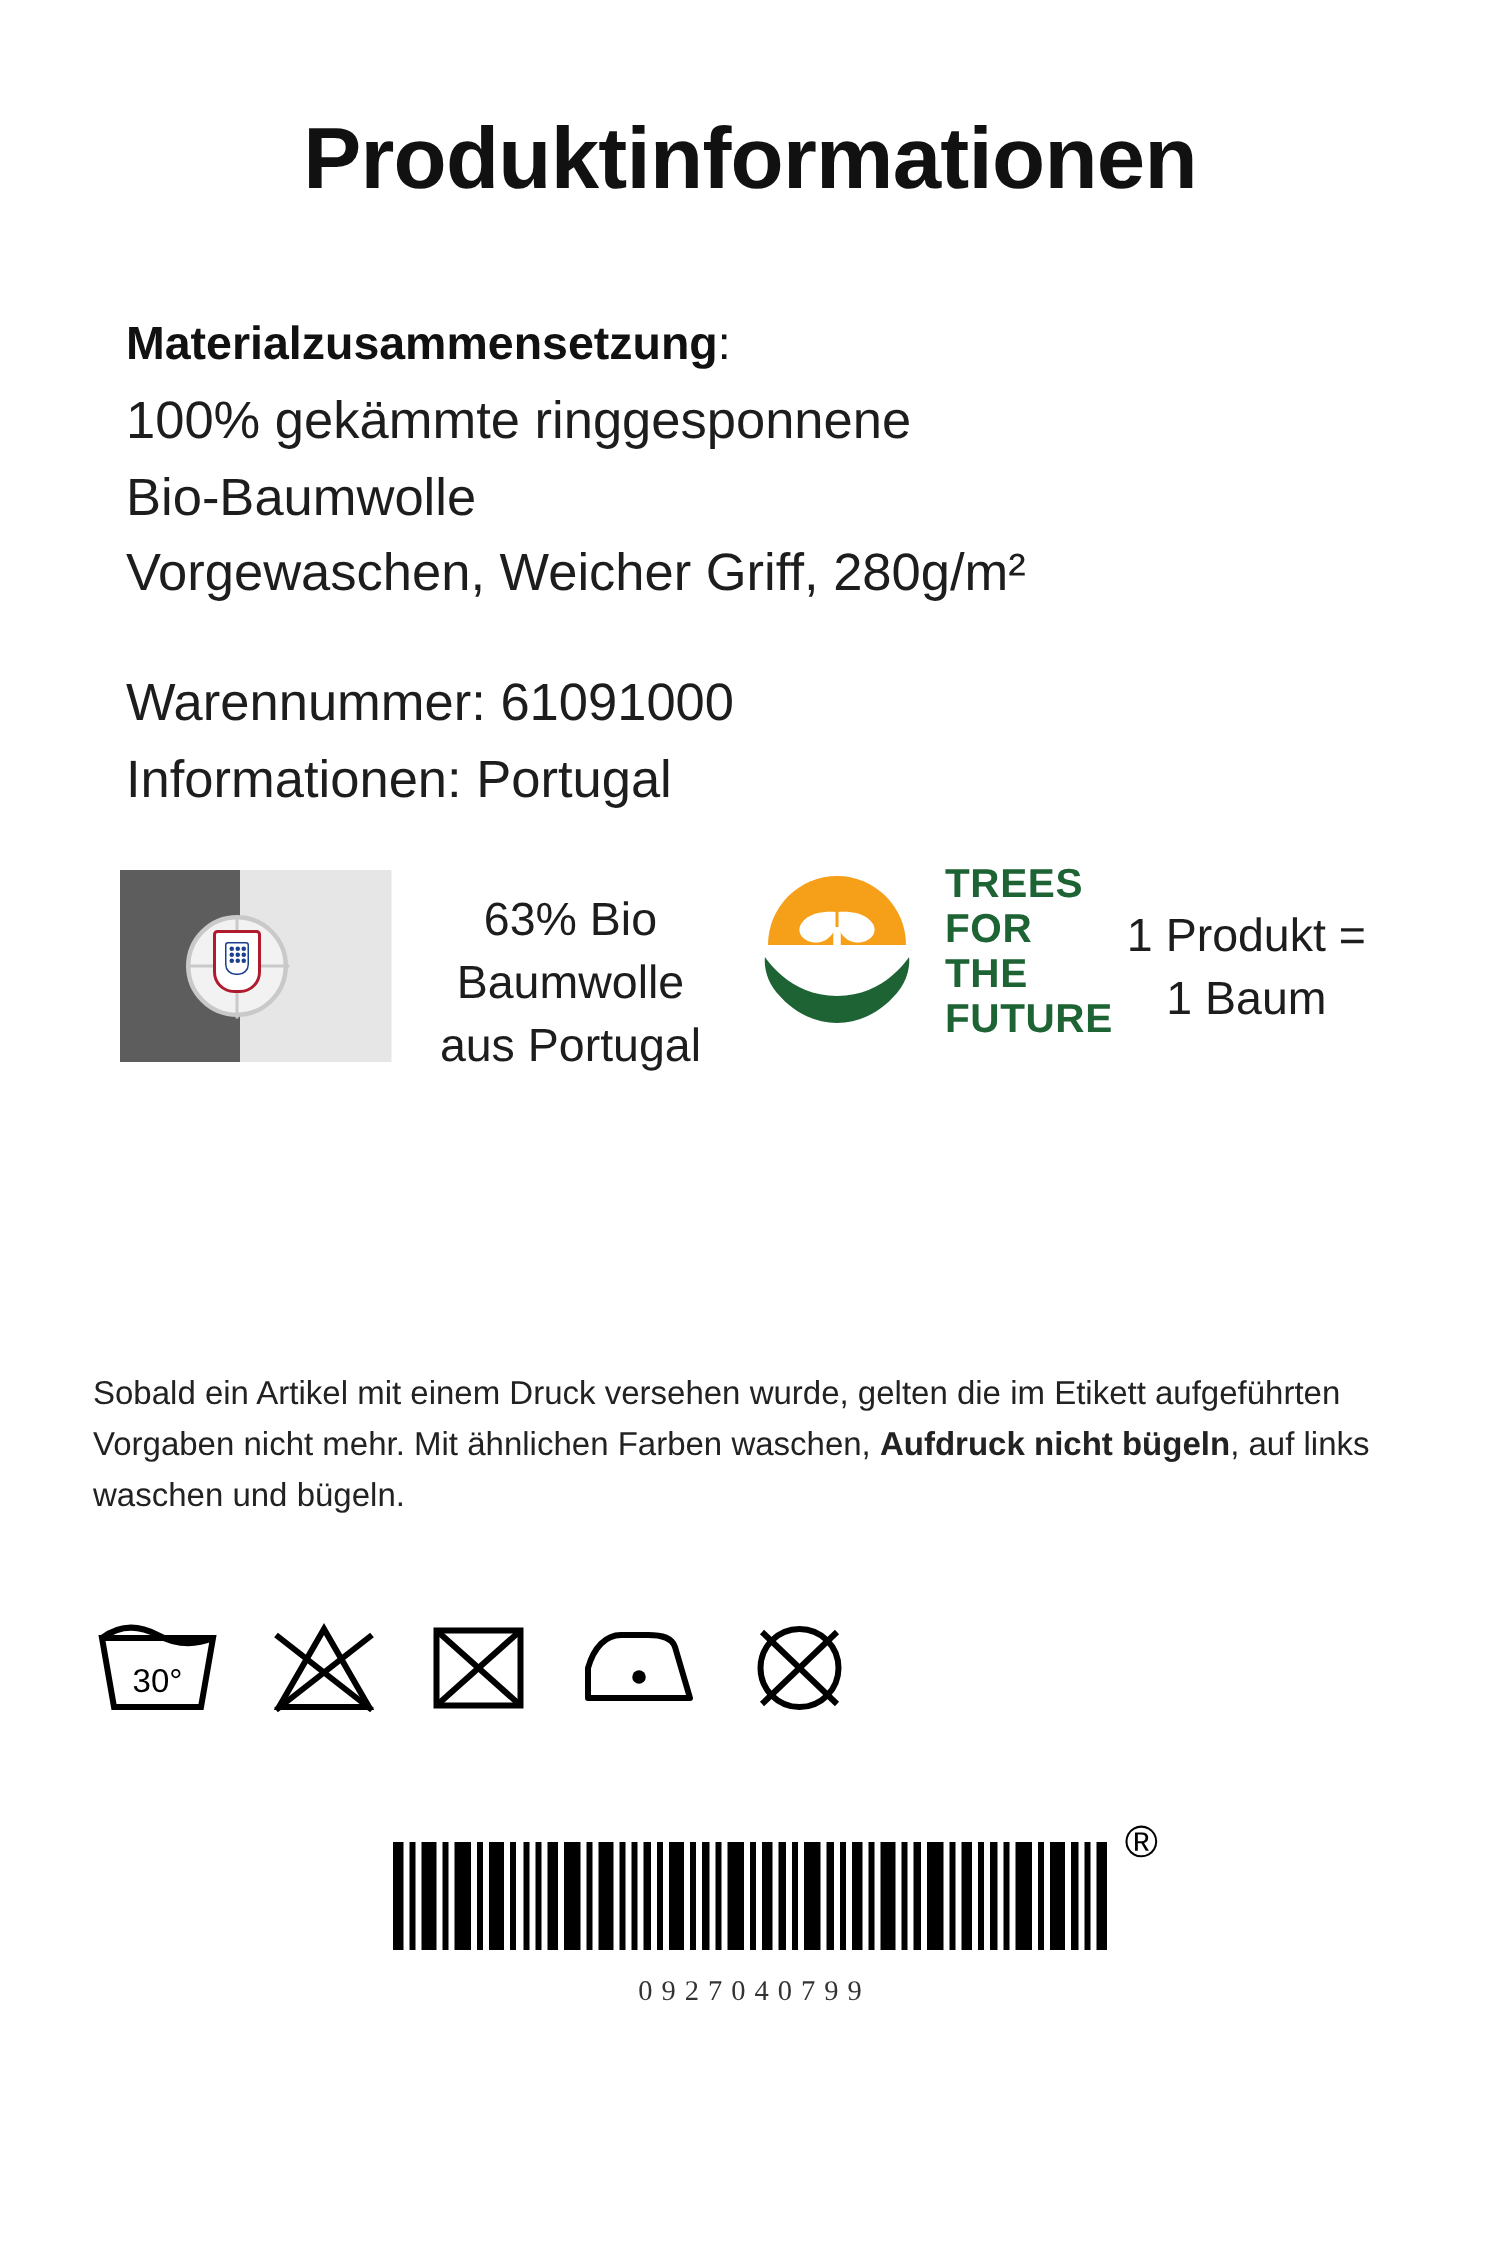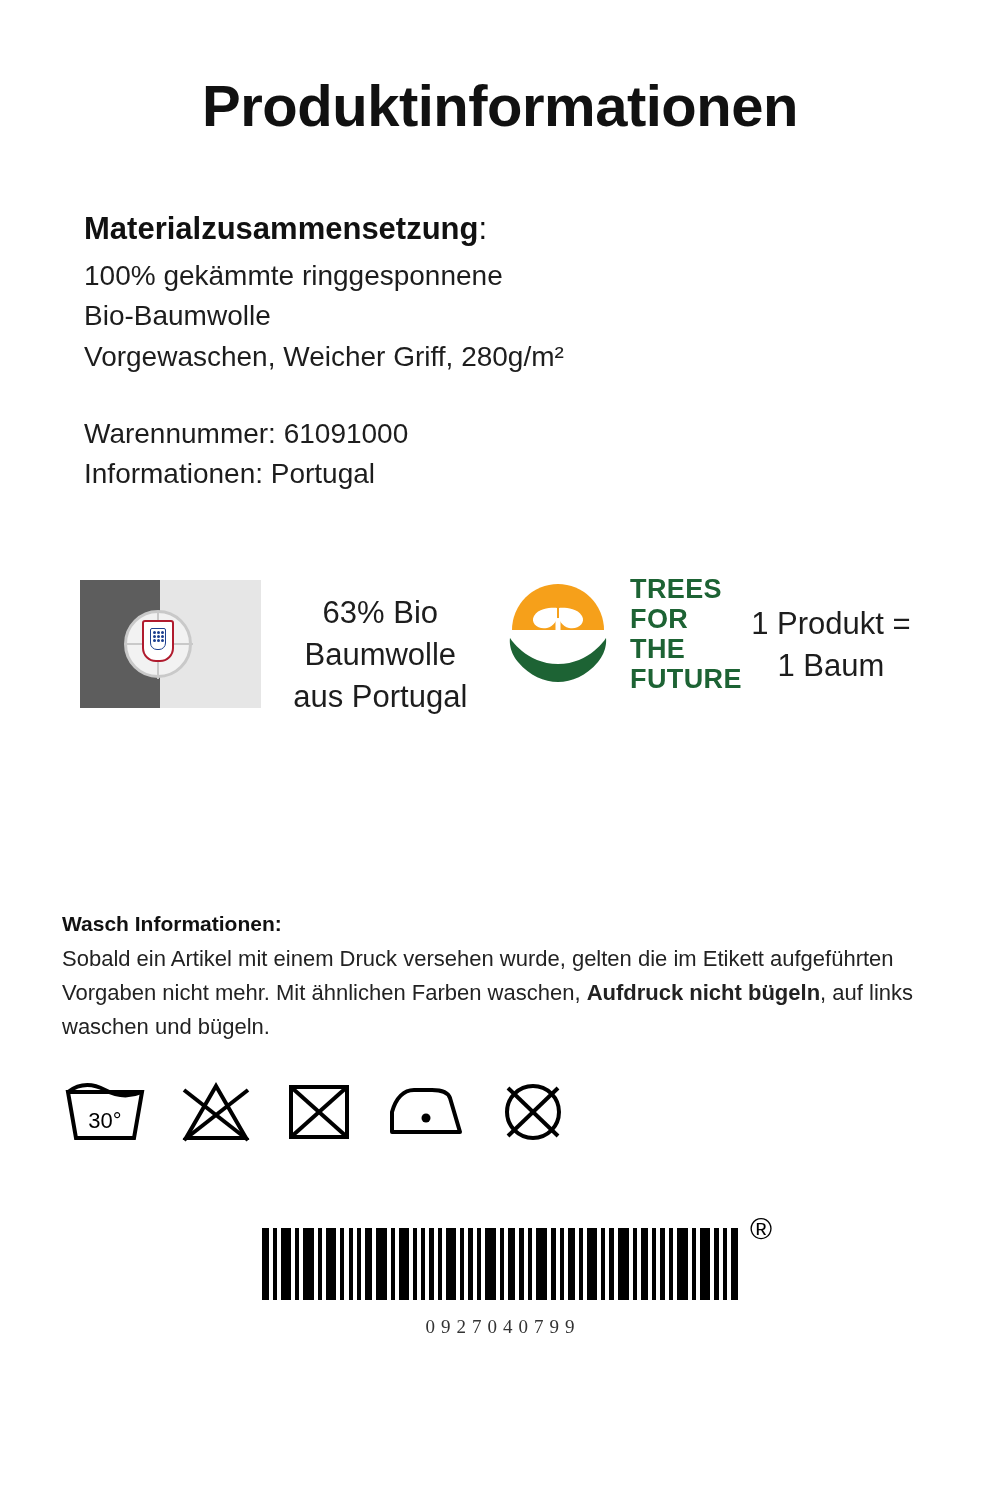--- a/index.html
+++ b/index.html
@@ -47,21 +47,21 @@
     font-size: 31px;
     font-weight: 700;
     color: #111111;
     margin: 0 0 6px 0;
     line-height: 1.35;
   }
   .material-heading .colon {
     font-weight: 400;
   }
   .material-line {
-    font-size: 28px;
+    font-size: 35px;
     font-weight: 400;
     color: #1d1d1d;
     line-height: 1.45;
   }
   .spacer-line {
     height: 36px;
   }
 
   
   .badges {
@@ -343,21 +343,20 @@
         </div>
       </div>
       <div class="badge-caption">
         <div>1 Produkt = 1 Baum</div>
       </div>
     </div>
 
   </div>
 
   <div class="wash">
-    <div class="wash-heading">Wasch Informationen:</div>
     <div class="wash-text"><span>Sobald ein Artikel mit einem Druck versehen wurde, gelten die im Etikett aufgeführten Vorgaben nicht mehr. Mit ähnlichen Farben waschen, </span><b>Aufdruck nicht bügeln</b><span>, auf links waschen und bügeln.</span></div>
   </div>
 
   <div class="care-symbols">
 
     <div>
       <svg width="86" height="66" viewBox="0 0 86 66">
         <path d="M6 14 L80 14 L72 60 L14 60 Z" fill="none" stroke="#000" stroke-width="4"></path>
         <path d="M6 14 C18 5 30 5 43 12 C56 19 68 19 80 14" fill="none" stroke="#000" stroke-width="4"></path>
         <text x="43" y="50" font-family="Liberation Sans, sans-serif" font-size="22" text-anchor="middle" fill="#000">30°</text>

